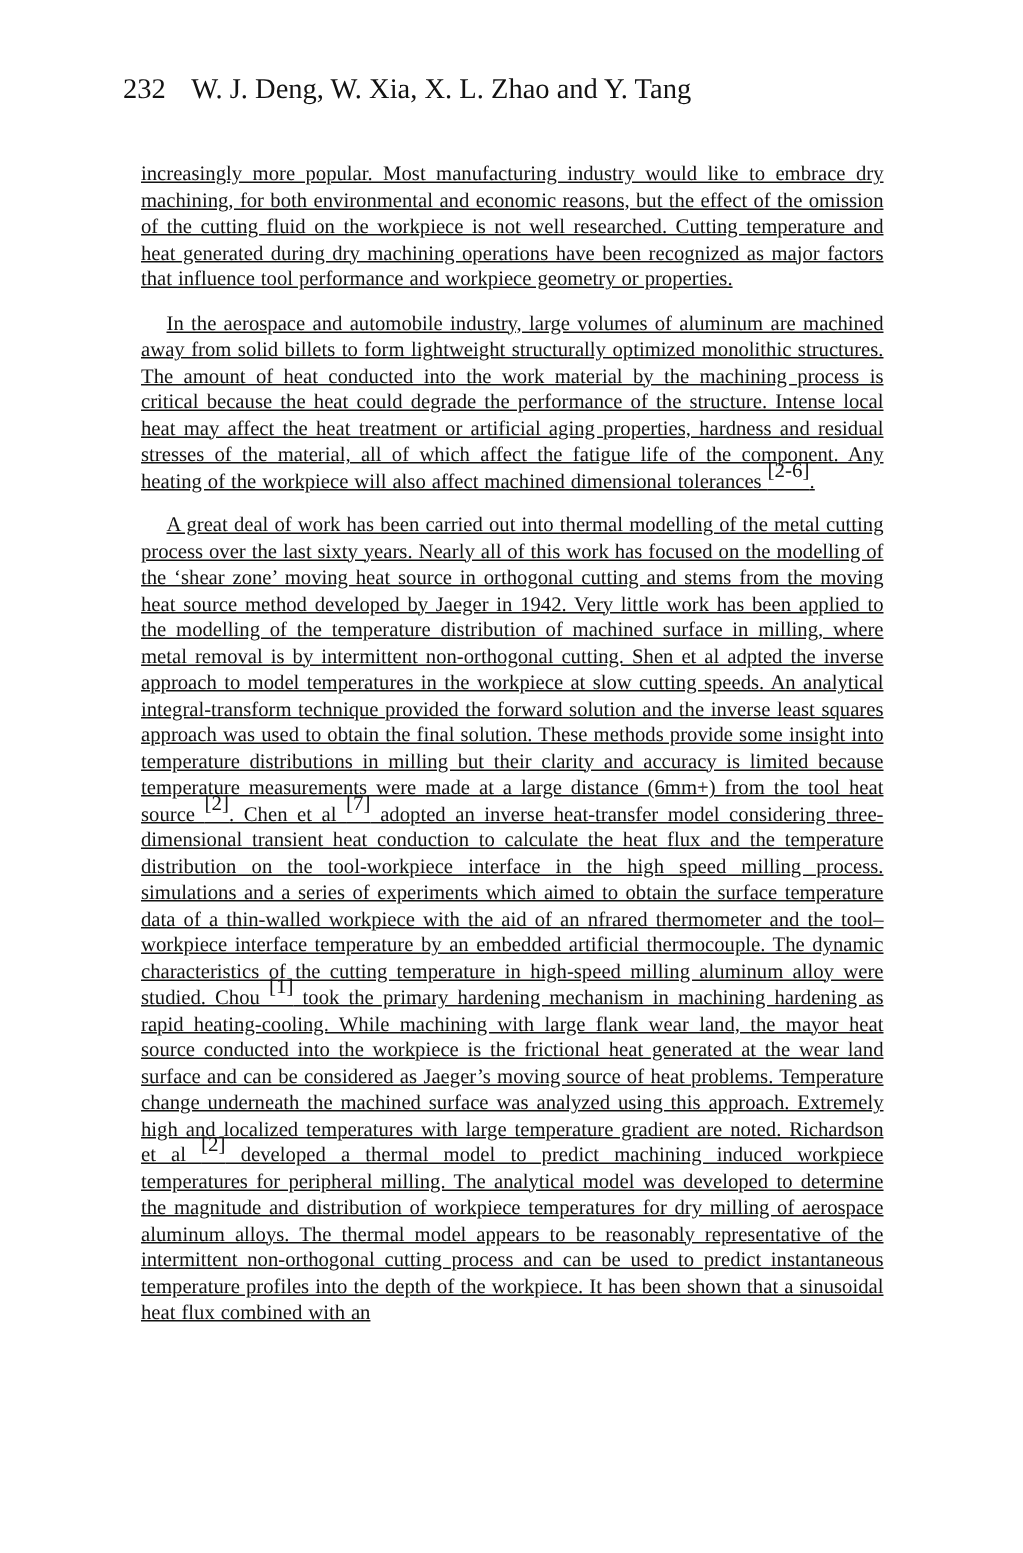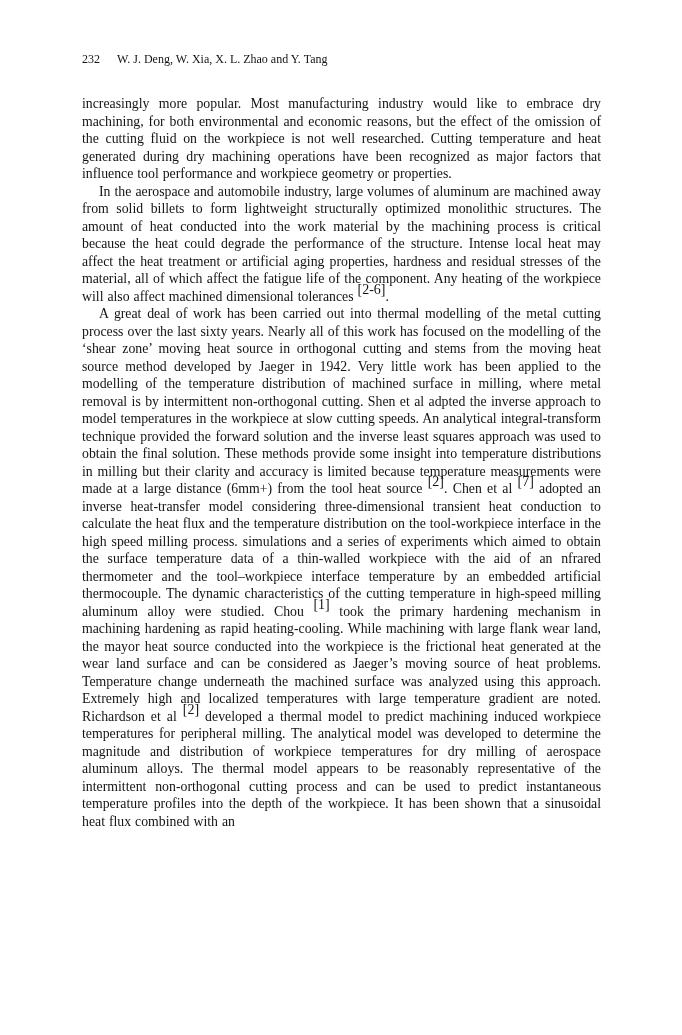--- a/index.html
+++ b/index.html
@@ -14,41 +14,42 @@
     background: #ffffff;
     font-family: "Liberation Serif", serif;
     color: #131313;
     overflow: hidden;
   }
   .running-head {
     position: absolute;
     left: 82px;
     top: 51px;
     width: 519px;
-    font-size: 12px;
+    font-size: 19px;
     line-height: 17px;
     white-space: nowrap;
   }
   .pagenum {
     display: inline-block;
     margin-right: 17px;
   }
   .body-text {
     position: absolute;
     left: 82px;
     top: 95px;
     width: 519px;
   }
   .para {
-    margin: 0;
+    margin: 12px;
     padding: 0;
     text-align: justify;
     font-size: 13.8px;
     line-height: 17.5px;
     word-spacing: 0.5px;
+    text-decoration: underline;
   }
   .para.indent {
     text-indent: 17px;
   }
   sup.cite {
     font-size: 14px;
     line-height: 0;
     position: relative;
     top: -1px;
     vertical-align: super;

